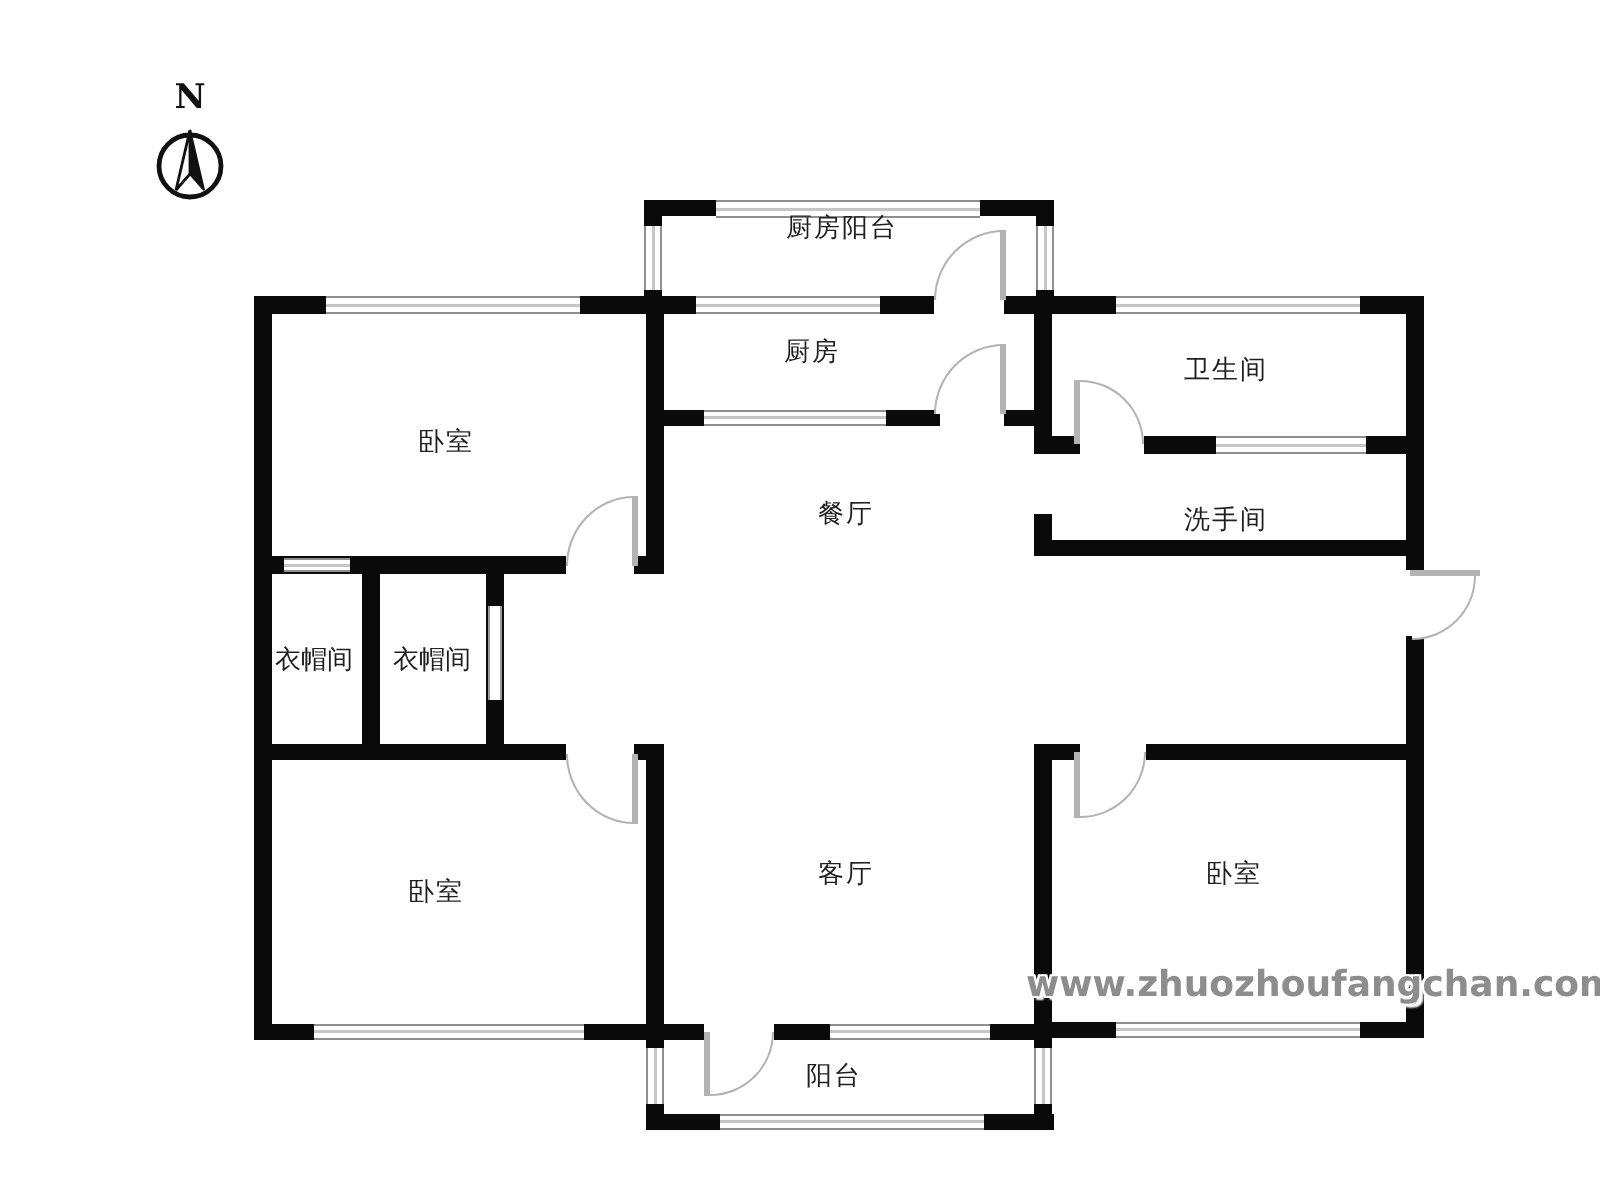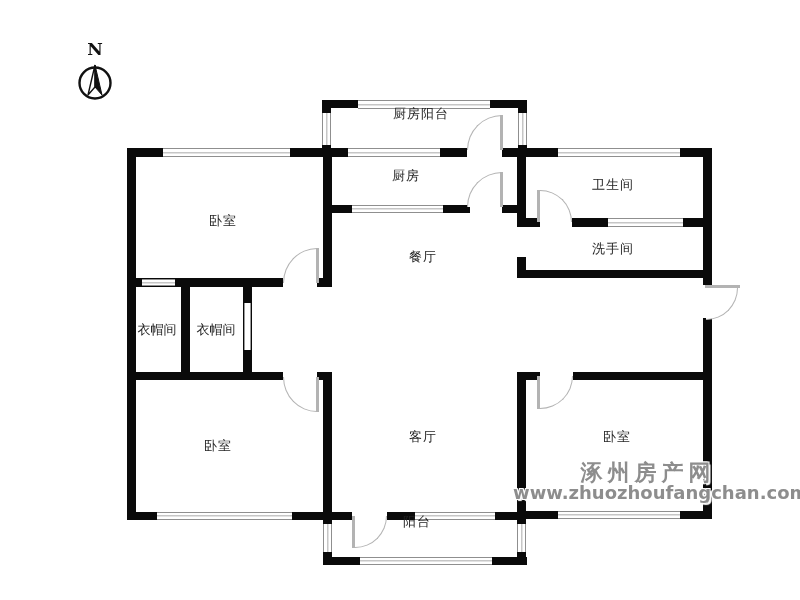--- a/index.html
+++ b/index.html
@@ -135,26 +135,25 @@
 
   <div class="arc arc-br" style="left:540px;top:376px;width:33px;height:33px"></div>
   <div class="leaf" style="left:537px;top:376px;width:3px;height:33px"></div>
 
   <div class="arc arc-br" style="left:355px;top:516px;width:32px;height:32px"></div>
   <div class="leaf" style="left:352px;top:516px;width:3px;height:32px"></div>
 
   <div class="lbl" style="left:421px;top:114px">厨房阳台</div>
   <div class="lbl" style="left:406px;top:176px">厨房</div>
   <div class="lbl" style="left:613px;top:185px">卫生间</div>
-  <div class="lbl" style="left:613px;top:249px">洗手间</div>
+  <div class="lbl" style="left:613px;top:260px">洗手间</div>
   <div class="lbl" style="left:223px;top:221px">卧室</div>
   <div class="lbl" style="left:423px;top:257px">餐厅</div>
   <div class="lbl" style="left:157px;top:330px;letter-spacing:0">衣帽间</div>
   <div class="lbl" style="left:216px;top:330px;letter-spacing:0">衣帽间</div>
   <div class="lbl" style="left:218px;top:446px">卧室</div>
   <div class="lbl" style="left:423px;top:437px">客厅</div>
   <div class="lbl" style="left:617px;top:437px">卧室</div>
-  <div class="lbl" style="left:417px;top:522px">阳台</div>
+  <div class="lbl" style="left:417px;top:538px">阳台</div>
 
-  <div class="wm wm1">涿州房产网</div>
   <div class="wm wm2">www.zhuozhoufangchan.com</div>
 
 </div>
 
 </body></html>

